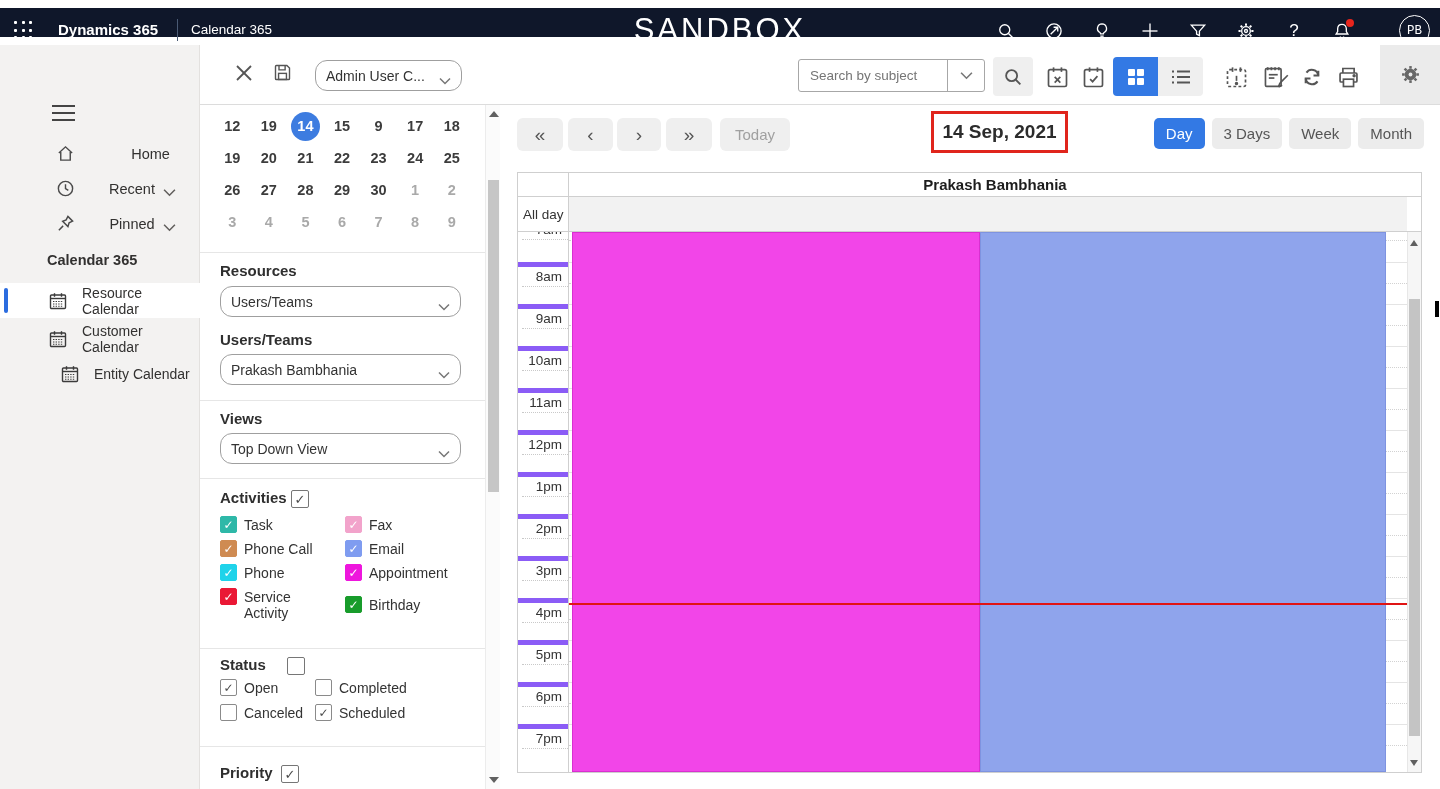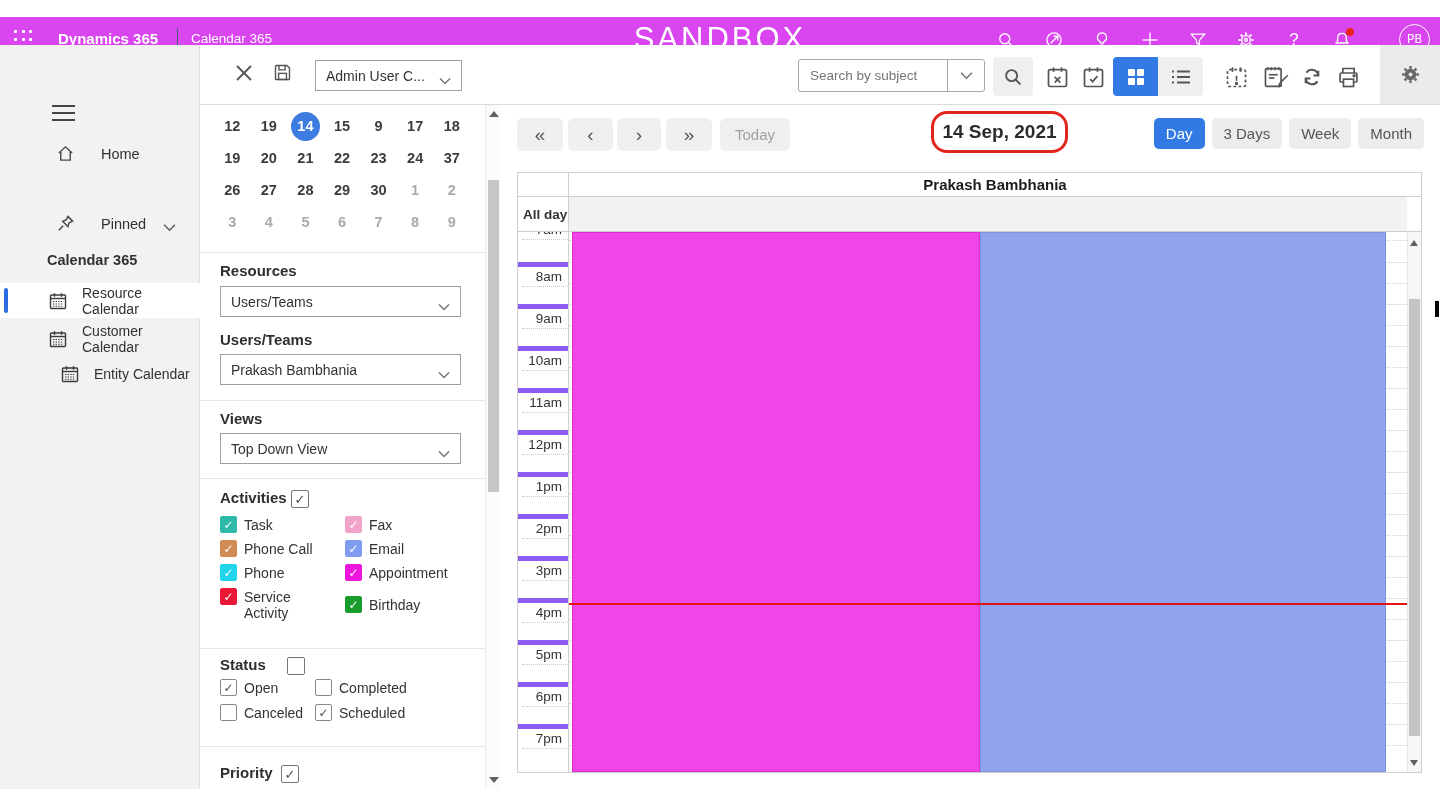--- a/index.html
+++ b/index.html
@@ -1,41 +1,41 @@
 <!DOCTYPE html>
 <html><head>
 <meta charset="utf-8">
 <style>
   html,body{margin:0;padding:0;background:#fff;}
   *{box-sizing:border-box;font-family:"Liberation Sans","DejaVu Sans",sans-serif;}
   #stage{position:relative;width:1440px;height:789px;overflow:hidden;background:#fff;}
 
   
-  .topbar{position:absolute;left:0;top:17px;width:1440px;height:29px;background:#d946ef;color:#fff;}
+  .topbar{position:absolute;left:0;top:8px;width:1440px;height:29px;background:#0f172a;color:#fff;}
   .waffle{position:absolute;left:14px;top:13px;width:20px;height:20px;display:grid;grid-template-columns:repeat(3,1fr);gap:3px;}
   .waffle i{width:3px;height:3px;background:#fff;border-radius:1px;}
   .tb-app{position:absolute;left:58px;top:13px;font-size:15px;font-weight:bold;}
   .tb-div{position:absolute;left:177px;top:11px;width:1px;height:22px;background:#4a5a74;}
   .tb-area{position:absolute;left:191px;top:14px;font-size:13.5px;}
   .tb-env{position:absolute;left:0;right:0;top:4px;text-align:center;font-size:31px;font-weight:300;letter-spacing:3px;}
   .tb-icons{position:absolute;right:88px;top:0;height:45px;display:flex;align-items:center;gap:28px;}
   .tb-ic{width:20px;height:20px;position:relative;color:#fff;cursor:pointer;}
   .tb-ic svg{display:block;}
   .tb-help{font-size:17px;line-height:20px;text-align:center;}
   .badge{position:absolute;right:-2px;top:-2px;width:8px;height:8px;border-radius:50%;background:#e8251d;}
   .avatar{position:absolute;right:10px;top:7px;width:31px;height:31px;border-radius:50%;border:1.5px solid #fff;color:#fff;
           font-size:12.5px;display:flex;align-items:center;justify-content:center;font-family:Liberation Mono, monospace;}
 
   
   .toolbar{position:absolute;left:200px;top:45px;width:1180px;height:60px;background:#fff;border-bottom:1px solid #dcdcdc;}
   .toolbar-gear{position:absolute;left:1380px;top:45px;width:60px;height:60px;background:#ebebeb;border-bottom:1px solid #dcdcdc;
                 display:flex;align-items:center;justify-content:center;color:#676767;}
   .tl-x{position:absolute;left:34px;top:18px;width:20px;height:20px;color:#555;}
   .tl-save{position:absolute;left:72px;top:17px;width:21px;height:21px;color:#555;}
-  .dd{border:1px solid #9f9f9f;border-radius:0;background:#fff;display:flex;align-items:center;font-size:14px;color:#333;}
+  .dd{border:1px solid #9f9f9f;border-radius:12px;background:#fff;display:flex;align-items:center;font-size:14px;color:#333;}
   .tl-dd{position:absolute;left:115px;top:15px;width:147px;height:31px;padding:0 10px;}
   .dd .dtxt{flex:1;white-space:nowrap;overflow:hidden;}
   .chev{width:12px;height:8px;flex:none;color:#777;}
   .search-wrap{position:absolute;left:598px;top:14px;width:187px;height:33px;border:1px solid #a7a7a7;border-radius:3px;display:flex;align-items:center;}
   .search-wrap input{border:none;outline:none;flex:1;min-width:0;font-size:13.5px;color:#333;padding:0 0 0 11px;background:transparent;}
   .search-wrap input::placeholder{color:#757575;}
   .sw-div{width:1px;height:32px;background:#a7a7a7;}
   .sw-chev{width:36px;display:flex;align-items:center;justify-content:center;color:#777;}
   .icbtn{position:absolute;display:flex;align-items:center;justify-content:center;color:#555;cursor:pointer;}
   .btn-grey{background:#efefef;border-radius:4px;}
@@ -43,21 +43,21 @@
   .seg .sgb{width:45px;display:flex;align-items:center;justify-content:center;cursor:pointer;}
   .sgb.on{background:#3379e4;border-radius:4px 0 0 4px;}
   .sgb.off{background:#efefef;border-radius:0 4px 4px 0;color:#555;}
 
   
   .sidebar{position:absolute;left:0;top:45px;width:200px;height:744px;background:#f3f2f1;border-right:1px solid #e3e1df;}
   .hamb{position:absolute;left:52px;top:60px;width:23px;height:17px;cursor:pointer;}
   .hamb i{display:block;height:2px;background:#444;margin-bottom:5px;}
   .s-item{position:absolute;left:0;width:200px;height:35px;display:flex;align-items:center;cursor:pointer;font-size:14.5px;color:#323130;}
   .s-item .sic{width:19px;height:19px;margin-left:56px;color:#4a4a4a;flex:none;}
-  .s-item .slb{margin-left:26px;flex:1;}
+  .s-item .slb{margin-left:26px;flex:1;text-align:center;}
   .s-item .schev{width:13px;height:9px;margin-right:24px;color:#605e5c;}
   .s-group{position:absolute;left:47px;width:150px;font-size:14.5px;font-weight:bold;color:#323130;}
   .s-cal{position:absolute;left:0;width:200px;height:35px;display:flex;align-items:center;cursor:pointer;font-size:14px;color:#323130;}
   .s-cal .sic{width:20px;height:20px;margin-left:48px;color:#3b3b3b;flex:none;}
   .s-cal .slb{margin-left:14px;}
   .s-cal.active{background:#fff;}
   .s-cal.active::before{content:'';position:absolute;left:4px;top:5px;bottom:5px;width:4px;background:#2b6cdf;border-radius:2px;}
 
   
   .fpanel{position:absolute;left:200px;top:105px;width:285px;height:684px;background:#fff;}
@@ -91,21 +91,21 @@
   .navbtn.today{font-size:15px;color:#a0a0a0;}
   .ann-box{position:absolute;left:431px;top:6px;width:137px;height:42px;border:3px solid #e0251c;display:flex;align-items:center;justify-content:center;}
   .date-lbl{font-size:19px;font-weight:bold;color:#2c2c2c;}
   #view-group{position:absolute;right:16px;top:13px;display:flex;gap:7px;}
   .vbtn{height:31px;padding:0 12px;background:#ececec;border-radius:5px;color:#555;font-size:15px;
         display:flex;align-items:center;cursor:pointer;}
   .vbtn.active{background:#3379e4;color:#fff;}
 
   .cal-table{position:absolute;left:17px;top:67px;width:905px;border:1px solid #cfcfcf;}
   .ct-header{height:24px;display:flex;border-bottom:1px solid #cfcfcf;}
-  .ct-allday{height:35px;display:flex;border-bottom:1px solid #cfcfcf;font-weight:bold;}
+  .ct-allday{height:35px;display:flex;border-bottom:1px solid #cfcfcf;}
   .gut{width:51px;flex:none;border-right:1px solid #cfcfcf;}
   .ct-header .name{flex:1;text-align:center;font-size:15px;font-weight:bold;color:#1d1d1d;line-height:24px;}
   .ct-allday .gut{font-size:13.5px;color:#333;display:flex;align-items:center;padding-left:5px;}
   .ad-fill{flex:1;background:#f2f2f2;}
   .ad-gutter-r{width:14px;background:#fff;flex:none;}
   .ct-body{height:540px;display:flex;position:relative;}
   #t-col{width:51px;flex:none;border-right:1px solid #cfcfcf;overflow:hidden;}
   #t-col .inner,#g-col .rows{margin-top:-12px;}
   .t-row{height:42px;position:relative;border-top:5px solid #8b5cf6;}
   .t-row:first-child{border-top:none;}
@@ -343,20 +343,30 @@
         <i style="margin:0;"></i>
       </div>
 
     <div class="s-item" style="top:91px;">
       <span class="sic"><svg viewBox="0 0 20 20" width="19" height="19" fill="none" stroke="currentColor" stroke-width="1.5">
             <path d="M3 9.5 10 3l7 6.5"></path>
             <path d="M5 8.5V17h10V8.5"></path>
           </svg></span>
       <span class="slb">Home</span>
     </div>
+    <div class="s-item" style="top:126px;">
+      <span class="sic"><svg viewBox="0 0 20 20" width="19" height="19" fill="none" stroke="currentColor" stroke-width="1.5">
+            <circle cx="10" cy="10" r="7.5"></circle>
+            <polyline points="10,5.5 10,10 13,12"></polyline>
+          </svg></span>
+      <span class="slb">Recent</span>
+      <span class="schev"><svg viewBox="0 0 12 8" width="13" height="9" fill="none" stroke="currentColor" stroke-width="1.4">
+            <polyline points="1,1.5 6,6.5 11,1.5"></polyline>
+          </svg></span>
+    </div>
     <div class="s-item" style="top:161px;">
       <span class="sic"><svg viewBox="0 0 20 20" width="19" height="19" fill="none" stroke="currentColor" stroke-width="1.5">
             <path d="M12.5 2.5 17.5 7.5 13.8 9.3 12.6 13.2 7 7.6 10.7 6.2z"></path>
             <line x1="7.5" y1="12.5" x2="3" y2="17"></line>
           </svg></span>
       <span class="slb">Pinned</span>
       <span class="schev"><svg viewBox="0 0 12 8" width="13" height="9" fill="none" stroke="currentColor" stroke-width="1.4">
             <polyline points="1,1.5 6,6.5 11,1.5"></polyline>
           </svg></span>
     </div>
@@ -415,21 +425,21 @@
         <div class="mc-day">15</div>
         <div class="mc-day">9</div>
         <div class="mc-day">17</div>
         <div class="mc-day">18</div>
         <div class="mc-day">19</div>
         <div class="mc-day">20</div>
         <div class="mc-day">21</div>
         <div class="mc-day">22</div>
         <div class="mc-day">23</div>
         <div class="mc-day">24</div>
-        <div class="mc-day">37</div>
+        <div class="mc-day">25</div>
         <div class="mc-day">26</div>
         <div class="mc-day">27</div>
         <div class="mc-day">28</div>
         <div class="mc-day">29</div>
         <div class="mc-day">30</div>
         <div class="mc-day muted">1</div>
         <div class="mc-day muted">2</div>
         <div class="mc-day muted">3</div>
         <div class="mc-day muted">4</div>
         <div class="mc-day muted">5</div>
@@ -535,21 +545,21 @@
     <span class="arr-dn" style="bottom:6px;"></span>
   </div>
 
   <div class="main">
     <div class="navbtn" style="left:17px;width:46px;">«</div>
     <div class="navbtn" style="left:68px;width:45px;">‹</div>
     <div class="navbtn" style="left:117px;width:44px;">›</div>
     <div class="navbtn" style="left:166px;width:46px;">»</div>
     <div class="navbtn today" style="left:220px;width:70px;">Today</div>
 
-    <div class="ann-box" style="border-color: rgb(224, 37, 28); border-radius: 16px;">
+    <div class="ann-box" style="border-color: rgb(224, 37, 28);">
       <span class="date-lbl">14 Sep, 2021</span>
     </div>
 
     <div id="view-group">
         <div class="vbtn active">Day</div>
         <div class="vbtn">3 Days</div>
         <div class="vbtn">Week</div>
         <div class="vbtn">Month</div>
       </div>
 

